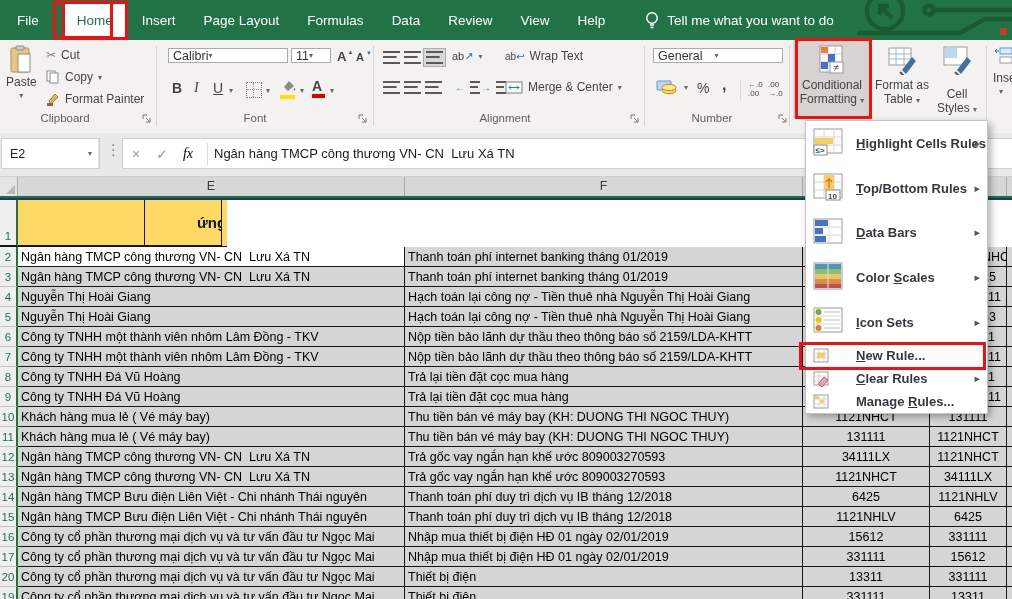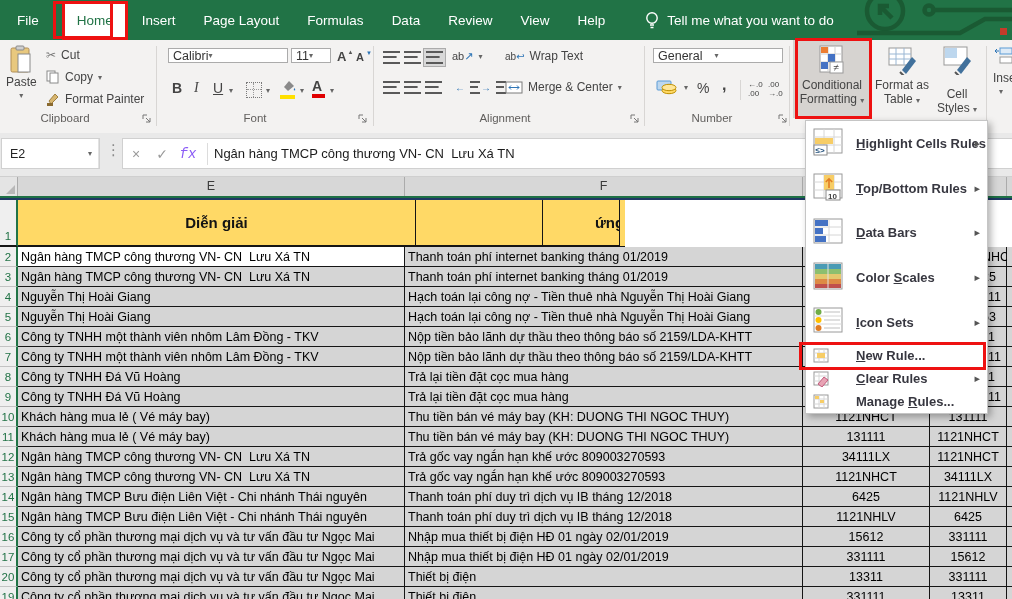--- a/index.html
+++ b/index.html
@@ -41,21 +41,21 @@
   
   .fbar{position:absolute;left:0;top:133px;width:1012px;height:43px;background:#E9E9E9;border-bottom:1px solid #CFCFCF;z-index:2;}
   .namebox{position:absolute;left:1px;top:5px;width:99px;height:31px;background:#fff;border:1px solid #D0D0D0;
            display:flex;align-items:center;font-size:12.5px;color:#222;box-sizing:border-box;}
   .namebox .nb{flex:1;padding-left:8px;}
   .nbdiv{width:1px;height:100%;background:#E2E2E2;}
   .fdots{position:absolute;left:106px;top:8px;color:#8a8a8a;font-size:15px;}
   .ffield{position:absolute;left:122px;top:5px;width:890px;height:31px;background:#fff;border:1px solid #D0D0D0;border-right:none;
           display:flex;align-items:center;box-sizing:border-box;font-size:13px;color:#1b1b1b;}
   .fbtn{width:26px;text-align:center;color:#9a9a9a;font-size:14px;}
-  .fx{font-family:Liberation Mono, monospace;font-style:italic;color:#8b5cf6;}
+  .fx{font-family:Liberation Serif, serif;font-style:italic;color:#000000;}
   .fdiv{width:1px;height:22px;background:#DCDCDC;margin:0 6px;}
   .fval{white-space:pre;overflow:hidden;}
   
   .grid{position:absolute;left:0;top:176px;width:1012px;height:423px;overflow:hidden;background:#fff;z-index:1;}
   .letters{display:flex;height:22px;background:#D7D7D7;border-bottom:2px solid #1E7145;box-sizing:border-box;}
   .cl{display:flex;align-items:center;justify-content:center;font-size:12.5px;color:#3b3b3b;border-right:1px solid #ABABAB;box-sizing:border-box;}
   .corner{width:18px;position:relative;border-right:1px solid #ABABAB;box-sizing:border-box;background:#E4E4E4;}
   .tri{position:absolute;right:2px;bottom:2px;width:0;height:0;border-bottom:9px solid #B8B8B8;border-left:9px solid transparent;}
   .r{display:flex;height:20px;box-sizing:border-box;}
   .r.hdr{height:47px;border-top:2px solid #1F3864;box-sizing:content-box;}
@@ -365,21 +365,20 @@
         </div>
       <div class="cl" style="width:387px;">E</div>
       <div class="cl" style="width:398px;">F</div>
       <div class="cl" style="width:127px;"></div>
       <div class="cl" style="width:77px;"></div>
       <div class="cl" style="width:5px;border-right:none;"></div>
     </div>
     <div id="grid-body">
       <div class="r hdr">
         <div class="rn">1</div>
-        <div class="c cfc">Diễn giải</div>
         <div class="c cg"></div>
         <div class="c ch frag">ứng</div>
         <div class="ci" style="background:#FFD966;"></div>
       </div>
     <div class="r">
           <div class="rn">2</div>
           <div class="c ce act">Ngân hàng TMCP công thương VN- CN  Lưu Xá TN</div>
           <div class="c cfc">Thanh toán phí internet banking tháng 01/2019</div>
           <div class="c cg"></div>
           <div class="c ch frag">NHCT</div>

